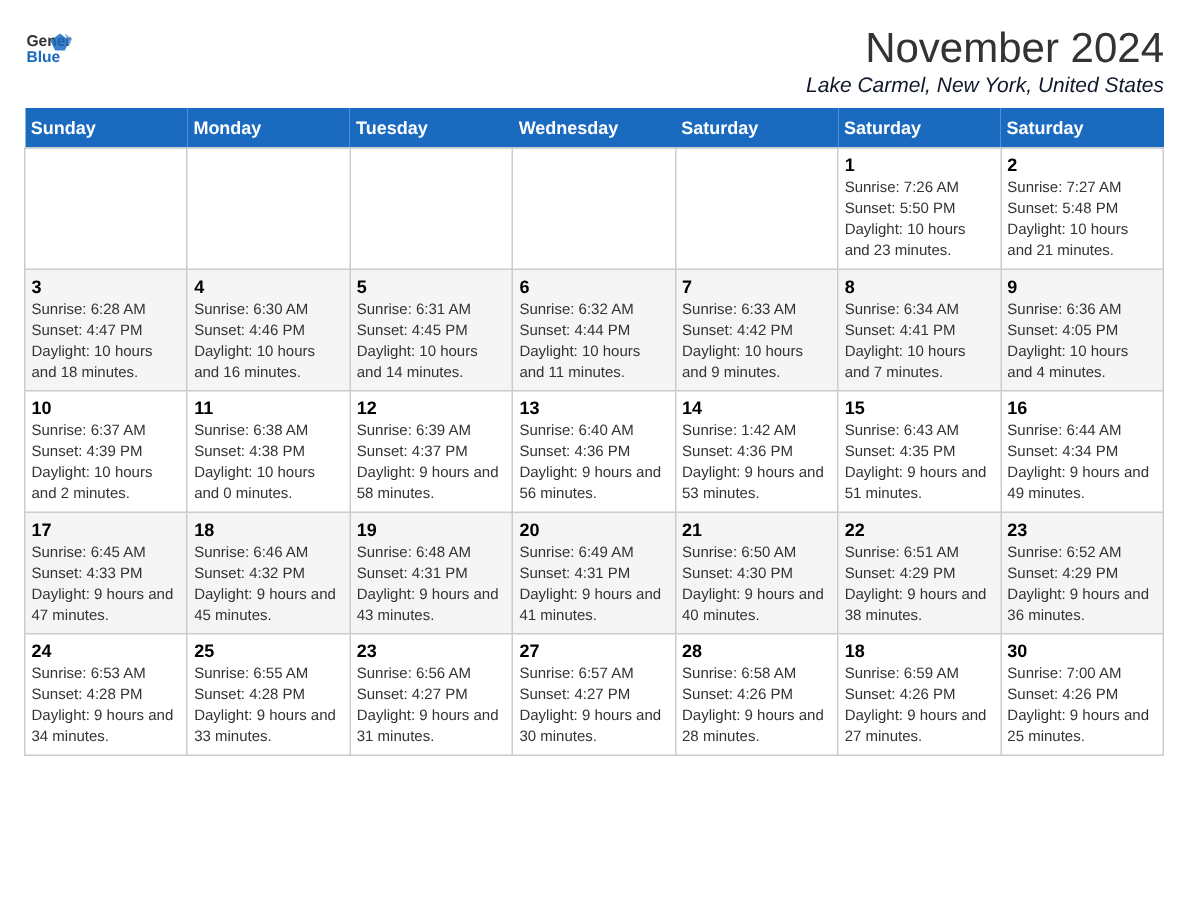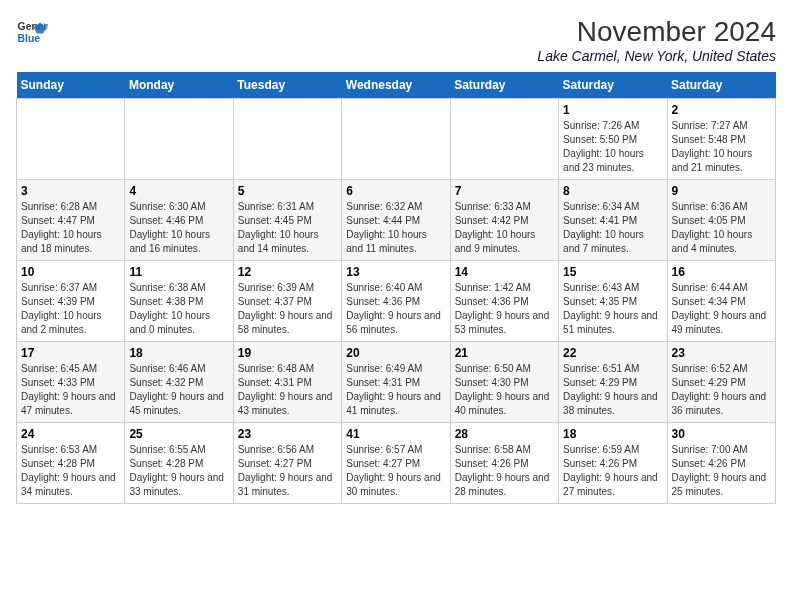--- a/index.html
+++ b/index.html
@@ -274,21 +274,21 @@
 Sunset: 4:28 PM
 Daylight: 9 hours and 33 minutes.</div>
         </td>
         <td>
           <div class="day-num">23</div>
           <div class="day-info">Sunrise: 6:56 AM
 Sunset: 4:27 PM
 Daylight: 9 hours and 31 minutes.</div>
         </td>
         <td>
-          <div class="day-num">41</div>
+          <div class="day-num">27</div>
           <div class="day-info">Sunrise: 6:57 AM
 Sunset: 4:27 PM
 Daylight: 9 hours and 30 minutes.</div>
         </td>
         <td>
           <div class="day-num">28</div>
           <div class="day-info">Sunrise: 6:58 AM
 Sunset: 4:26 PM
 Daylight: 9 hours and 28 minutes.</div>
         </td>

